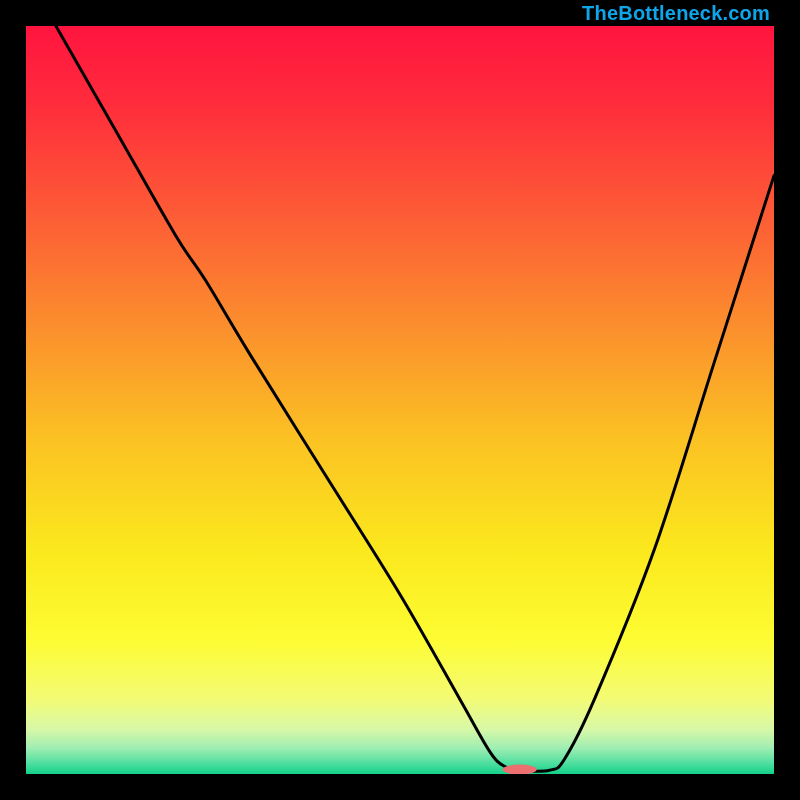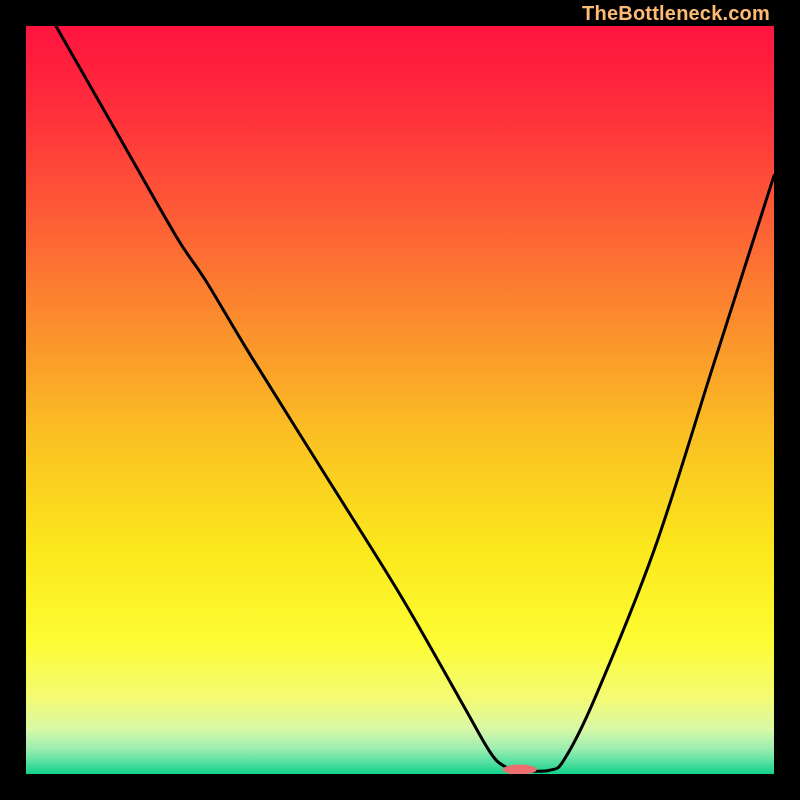--- a/index.html
+++ b/index.html
@@ -23,21 +23,21 @@
     position: absolute;
     left: 0;
     top: 0;
     width: 748px;
     height: 748px;
   }
   .watermark {
     position: absolute;
     top: 2px;
     right: 30px;
-    color: #fdba74;
+    color: #0ea5e9;
     font-size: 20px;
     font-weight: 600;
     letter-spacing: 0.2px;
     user-select: none;
   }
 </style>
 </head>
 <body>
 
 <div class="watermark">TheBottleneck.com</div>

